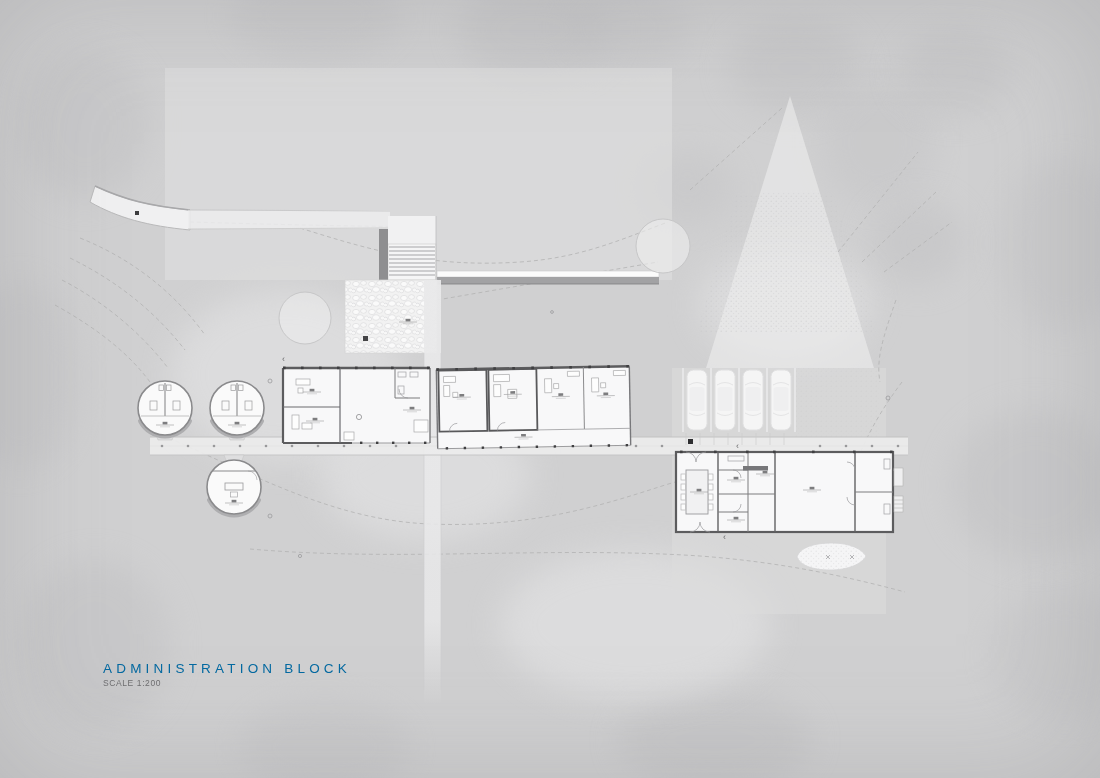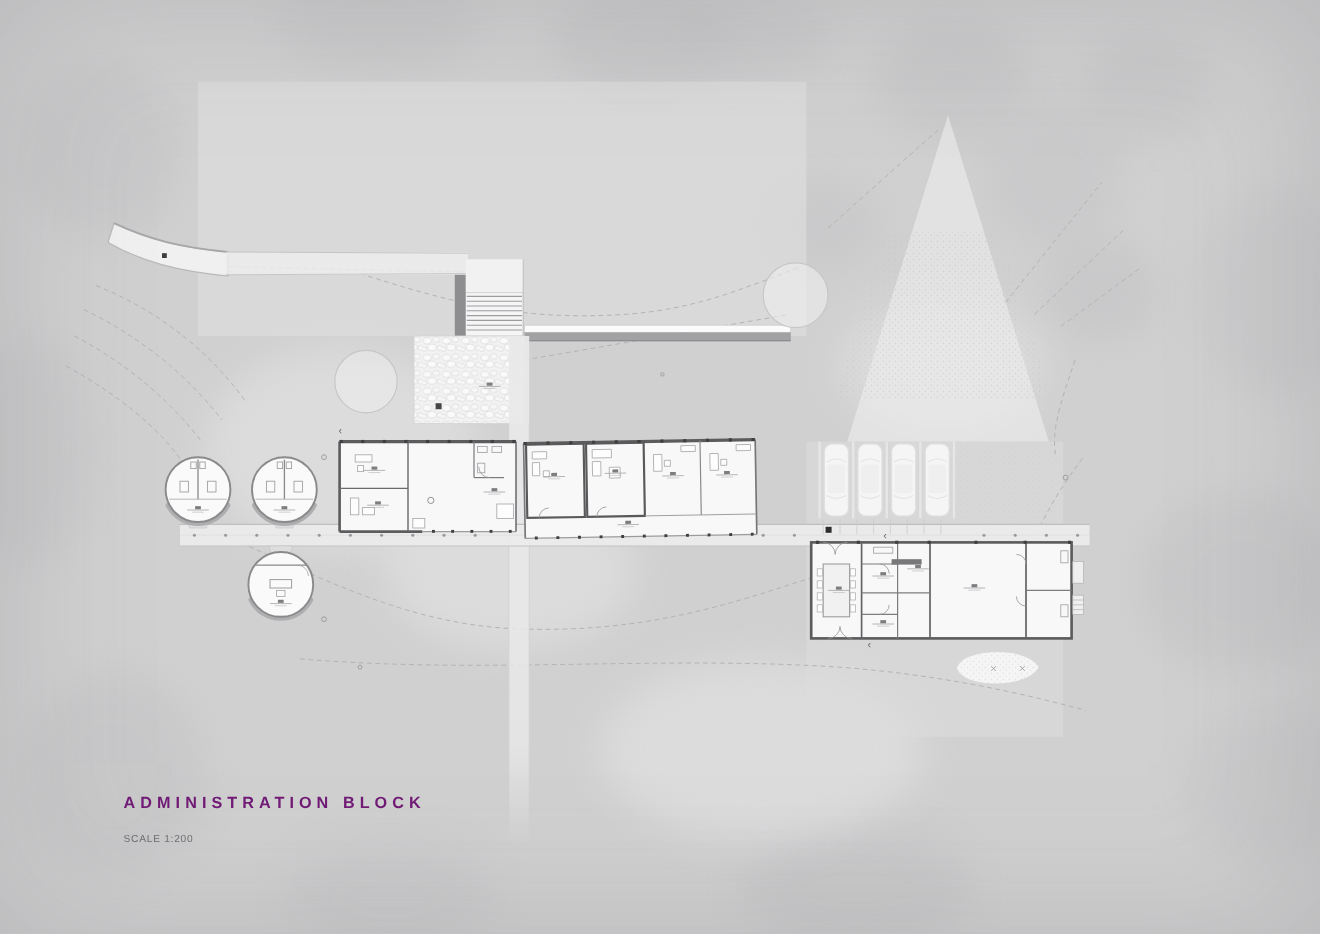--- a/index.html
+++ b/index.html
@@ -8,22 +8,22 @@
     background:#d0d0d1;
     font-family:"Liberation Sans",sans-serif;
   }
   .blob{position:absolute;border-radius:50%;filter:blur(16px);pointer-events:none;}
   .blob.dark{background:#bdbdbf;opacity:.38;}
   .blob.dark2{background:#c3c3c5;opacity:.45;}
   .blob.light{background:#e4e4e5;opacity:.6;}
   .vignette{position:absolute;inset:0;box-shadow:inset 0 0 120px rgba(140,140,142,.35);pointer-events:none;}
   svg{position:absolute;left:0;top:0;}
   .titleblock{position:absolute;left:103px;top:661px;color:#4b4b4b;}
-  .titleblock .t1{font-size:13.5px;font-weight:700;letter-spacing:4.2px;line-height:16px;color:#701a75;}
-  .titleblock .t2{font-size:8.5px;font-weight:400;letter-spacing:.6px;color:#6e6e70;margin-top:17px;}
+  .titleblock .t1{font-size:13.5px;font-weight:400;letter-spacing:4.2px;line-height:16px;color:#0369a1;}
+  .titleblock .t2{font-size:8.5px;font-weight:400;letter-spacing:.6px;color:#6e6e70;margin-top:1px;}
 </style>
 </head>
 <body>
 
 <div class="canvas">
 
   <div>
     <div class="blob dark" style="left:460px;top:-20px;width:150px;height:100px"></div>
     <div class="blob dark2" style="left:560px;top:-15px;width:130px;height:85px"></div>
     <div class="blob dark2" style="left:230px;top:-30px;width:170px;height:90px"></div>

